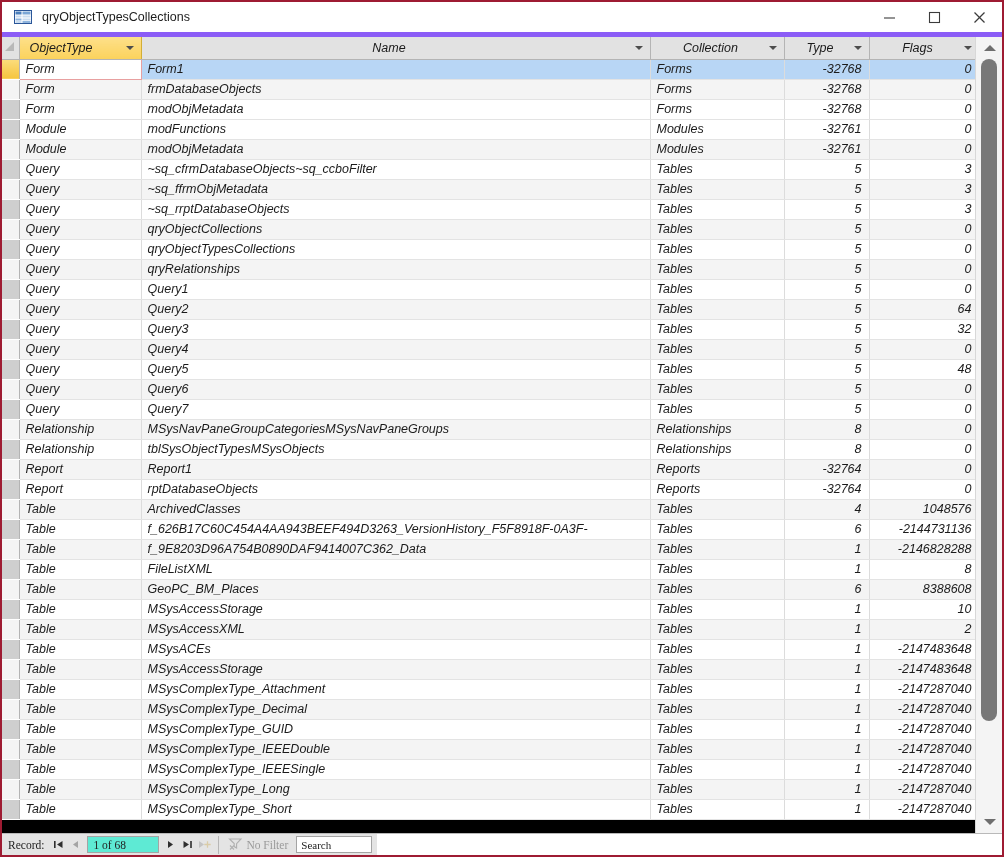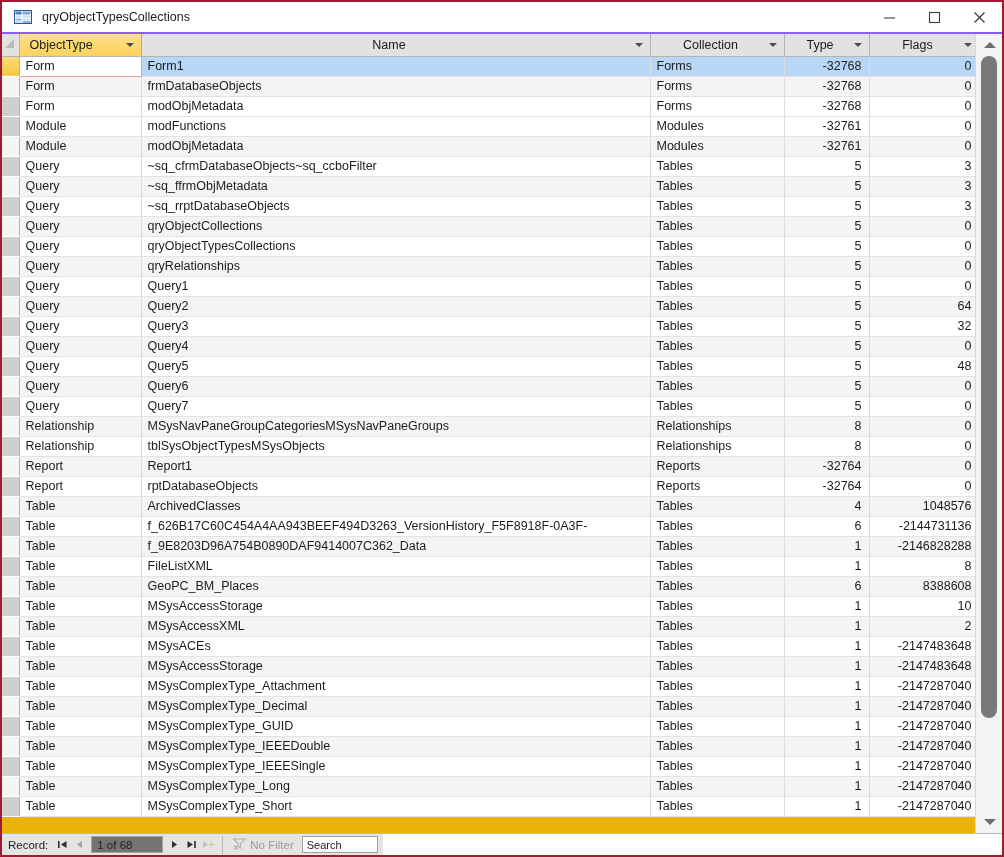--- a/index.html
+++ b/index.html
@@ -63,22 +63,23 @@
     justify-content: center;
     background: transparent;
   }
   .winbtn svg { display:block; }
 
   
   #sheet {
     flex: 1 1 auto;
     position: relative;
     overflow: hidden;
-    background: #eab308;
-    border-top: 2px solid #8b5cf6;
+    background: #000000;
+    border-top: 5px solid #8b5cf6;
+    font-style: italic;
   }
   #grid-area {
     position: absolute;
     left: 0; top: 0; right: 0; bottom: 0;
     display: flex;
     flex-direction: column;
   }
 
   table.dsheet {
     border-collapse: collapse;
@@ -241,38 +242,39 @@
     height: 16px;
     min-height: 22px;
     background: #e4e4e4;
     border-top: 1px solid #b9b9b9;
     display: flex;
     align-items: center;
     font-size: 11.5px;
     color: #222;
     box-sizing: border-box;
     padding-left: 6px;
+    font-family: Liberation Serif, serif;
   }
   .nav-label {
     margin-right: 6px;
     white-space: nowrap;
   }
   .navbtn {
     width: 17px;
     height: 18px;
     display: flex;
     align-items: center;
     justify-content: center;
     flex: 0 0 auto;
   }
   .navbtn.disabled { opacity: .35; }
   #recbox {
     width: 72px;
     height: 17px;
-    background: #737373;
+    background: #5eead4;
     border: 1px solid #a4a4a4;
     margin: 0 3px;
     display: flex;
     align-items: center;
     padding-left: 5px;
     box-sizing: border-box;
     font-size: 11.5px;
   }
   .nav-sep {
     width: 1px;

